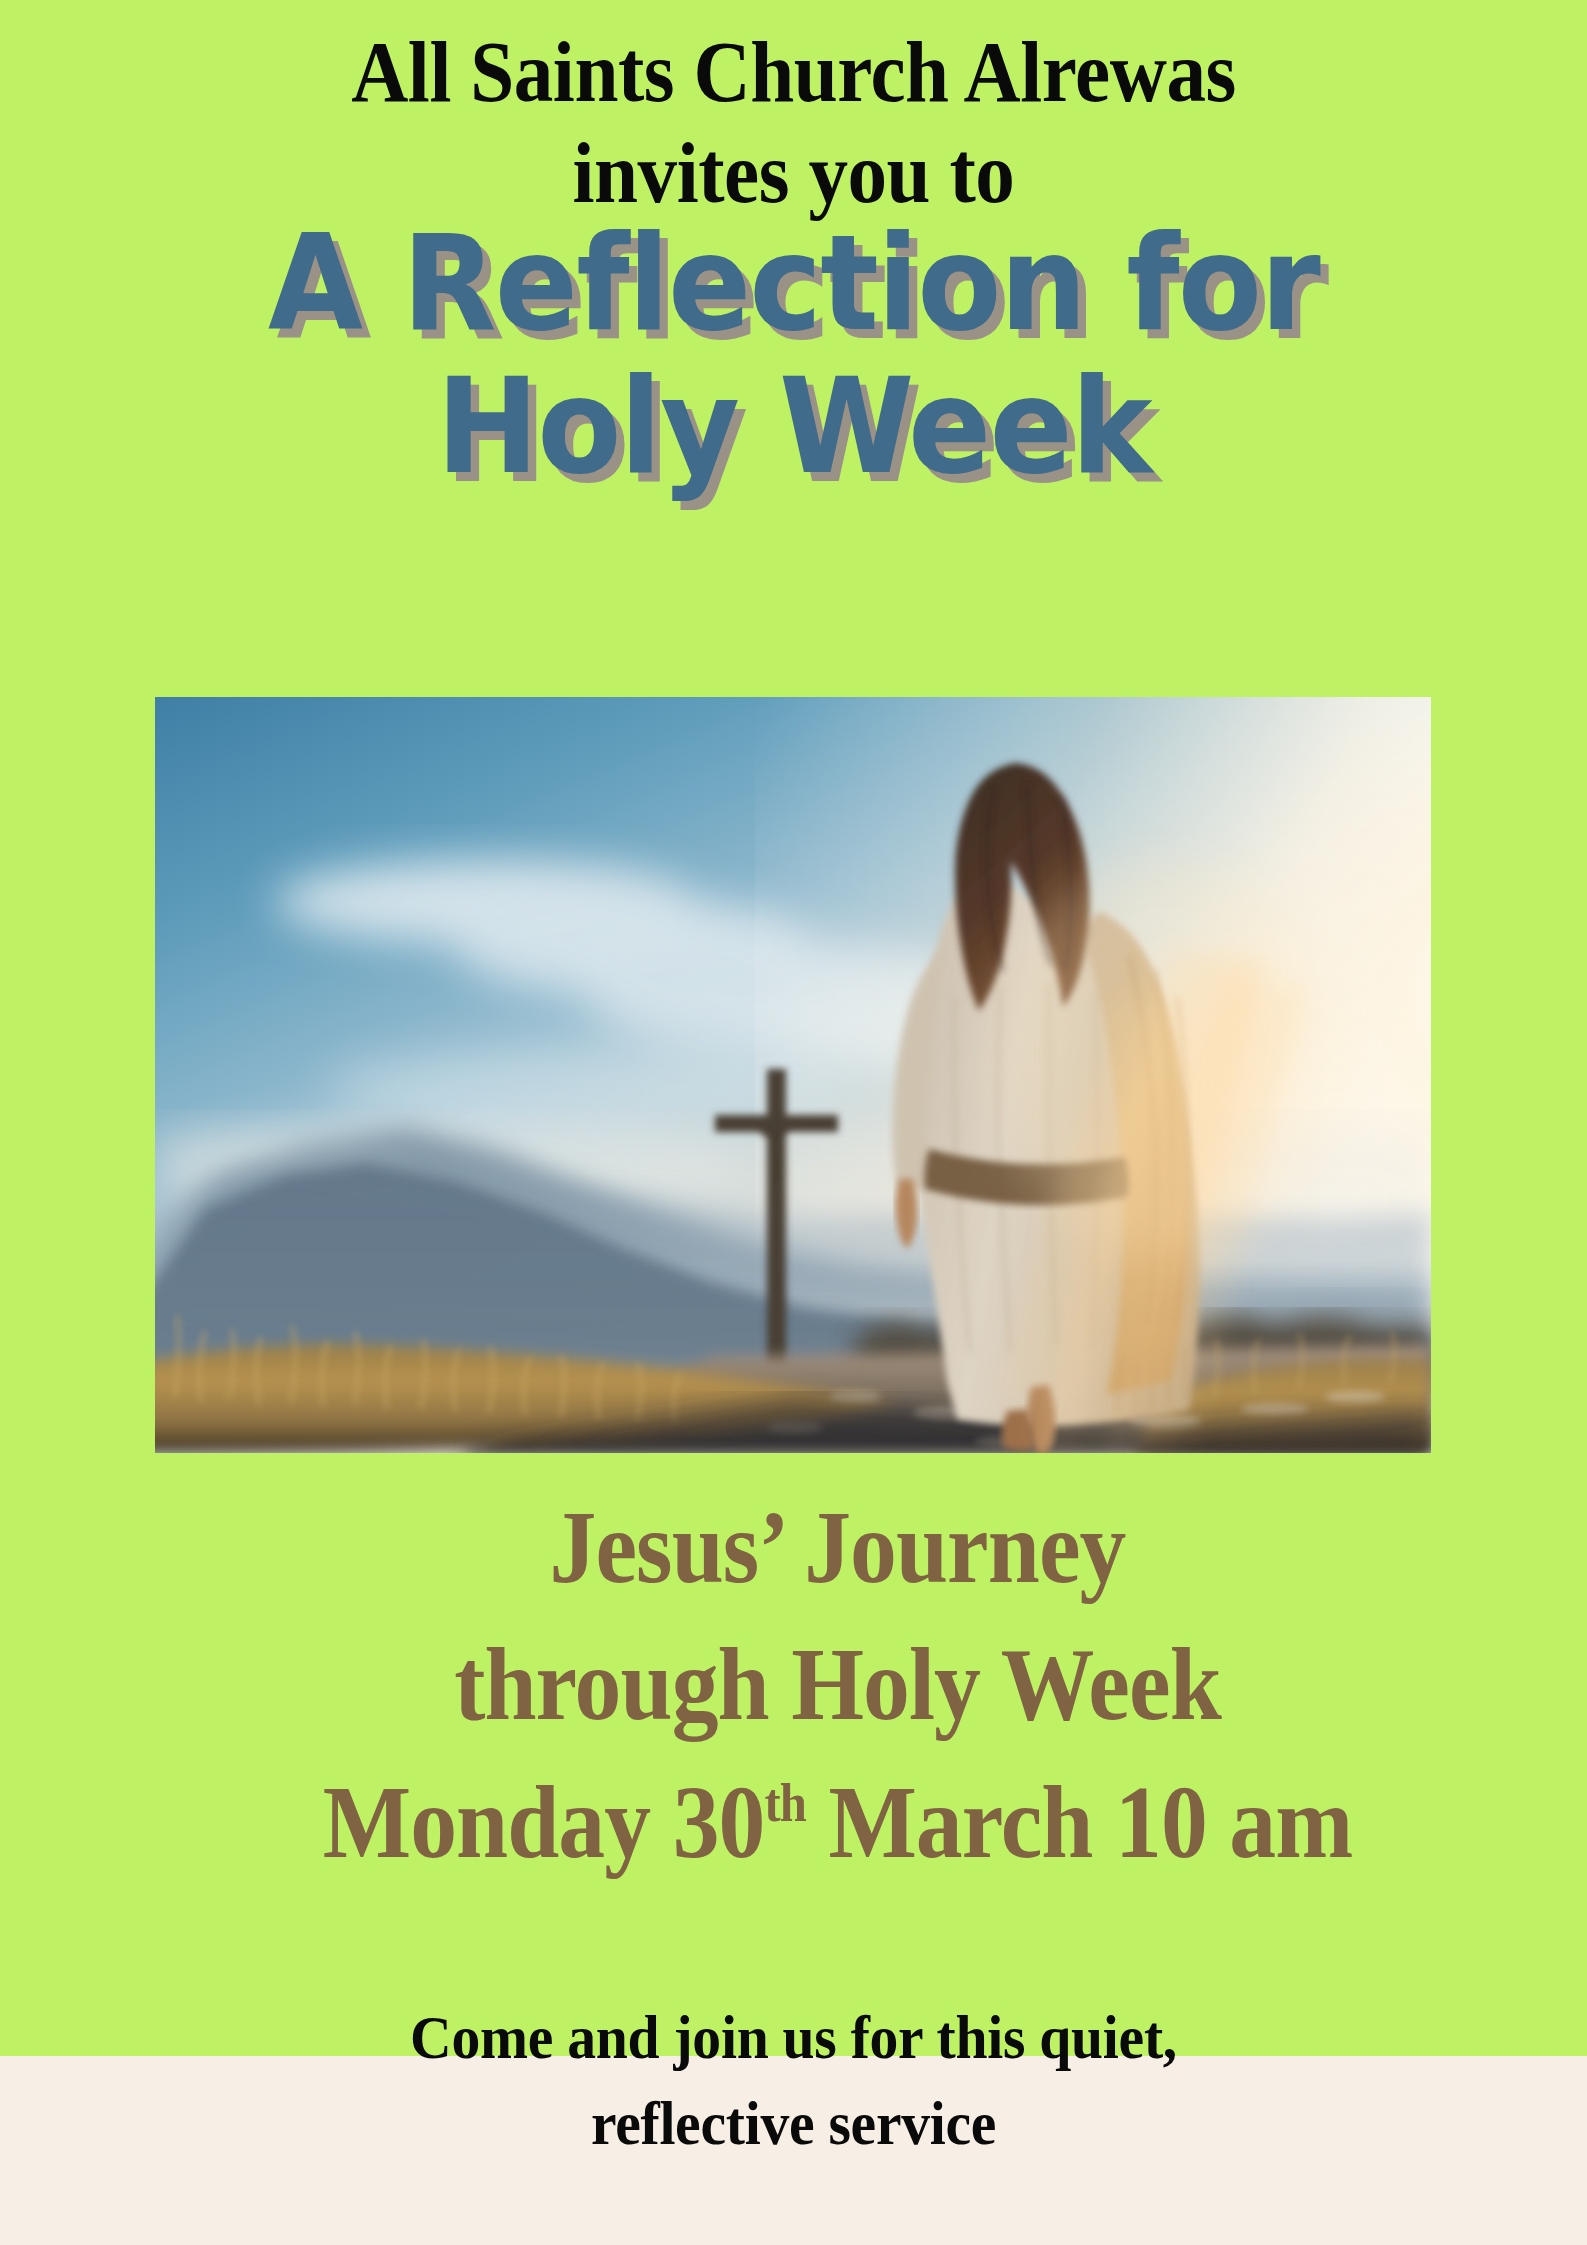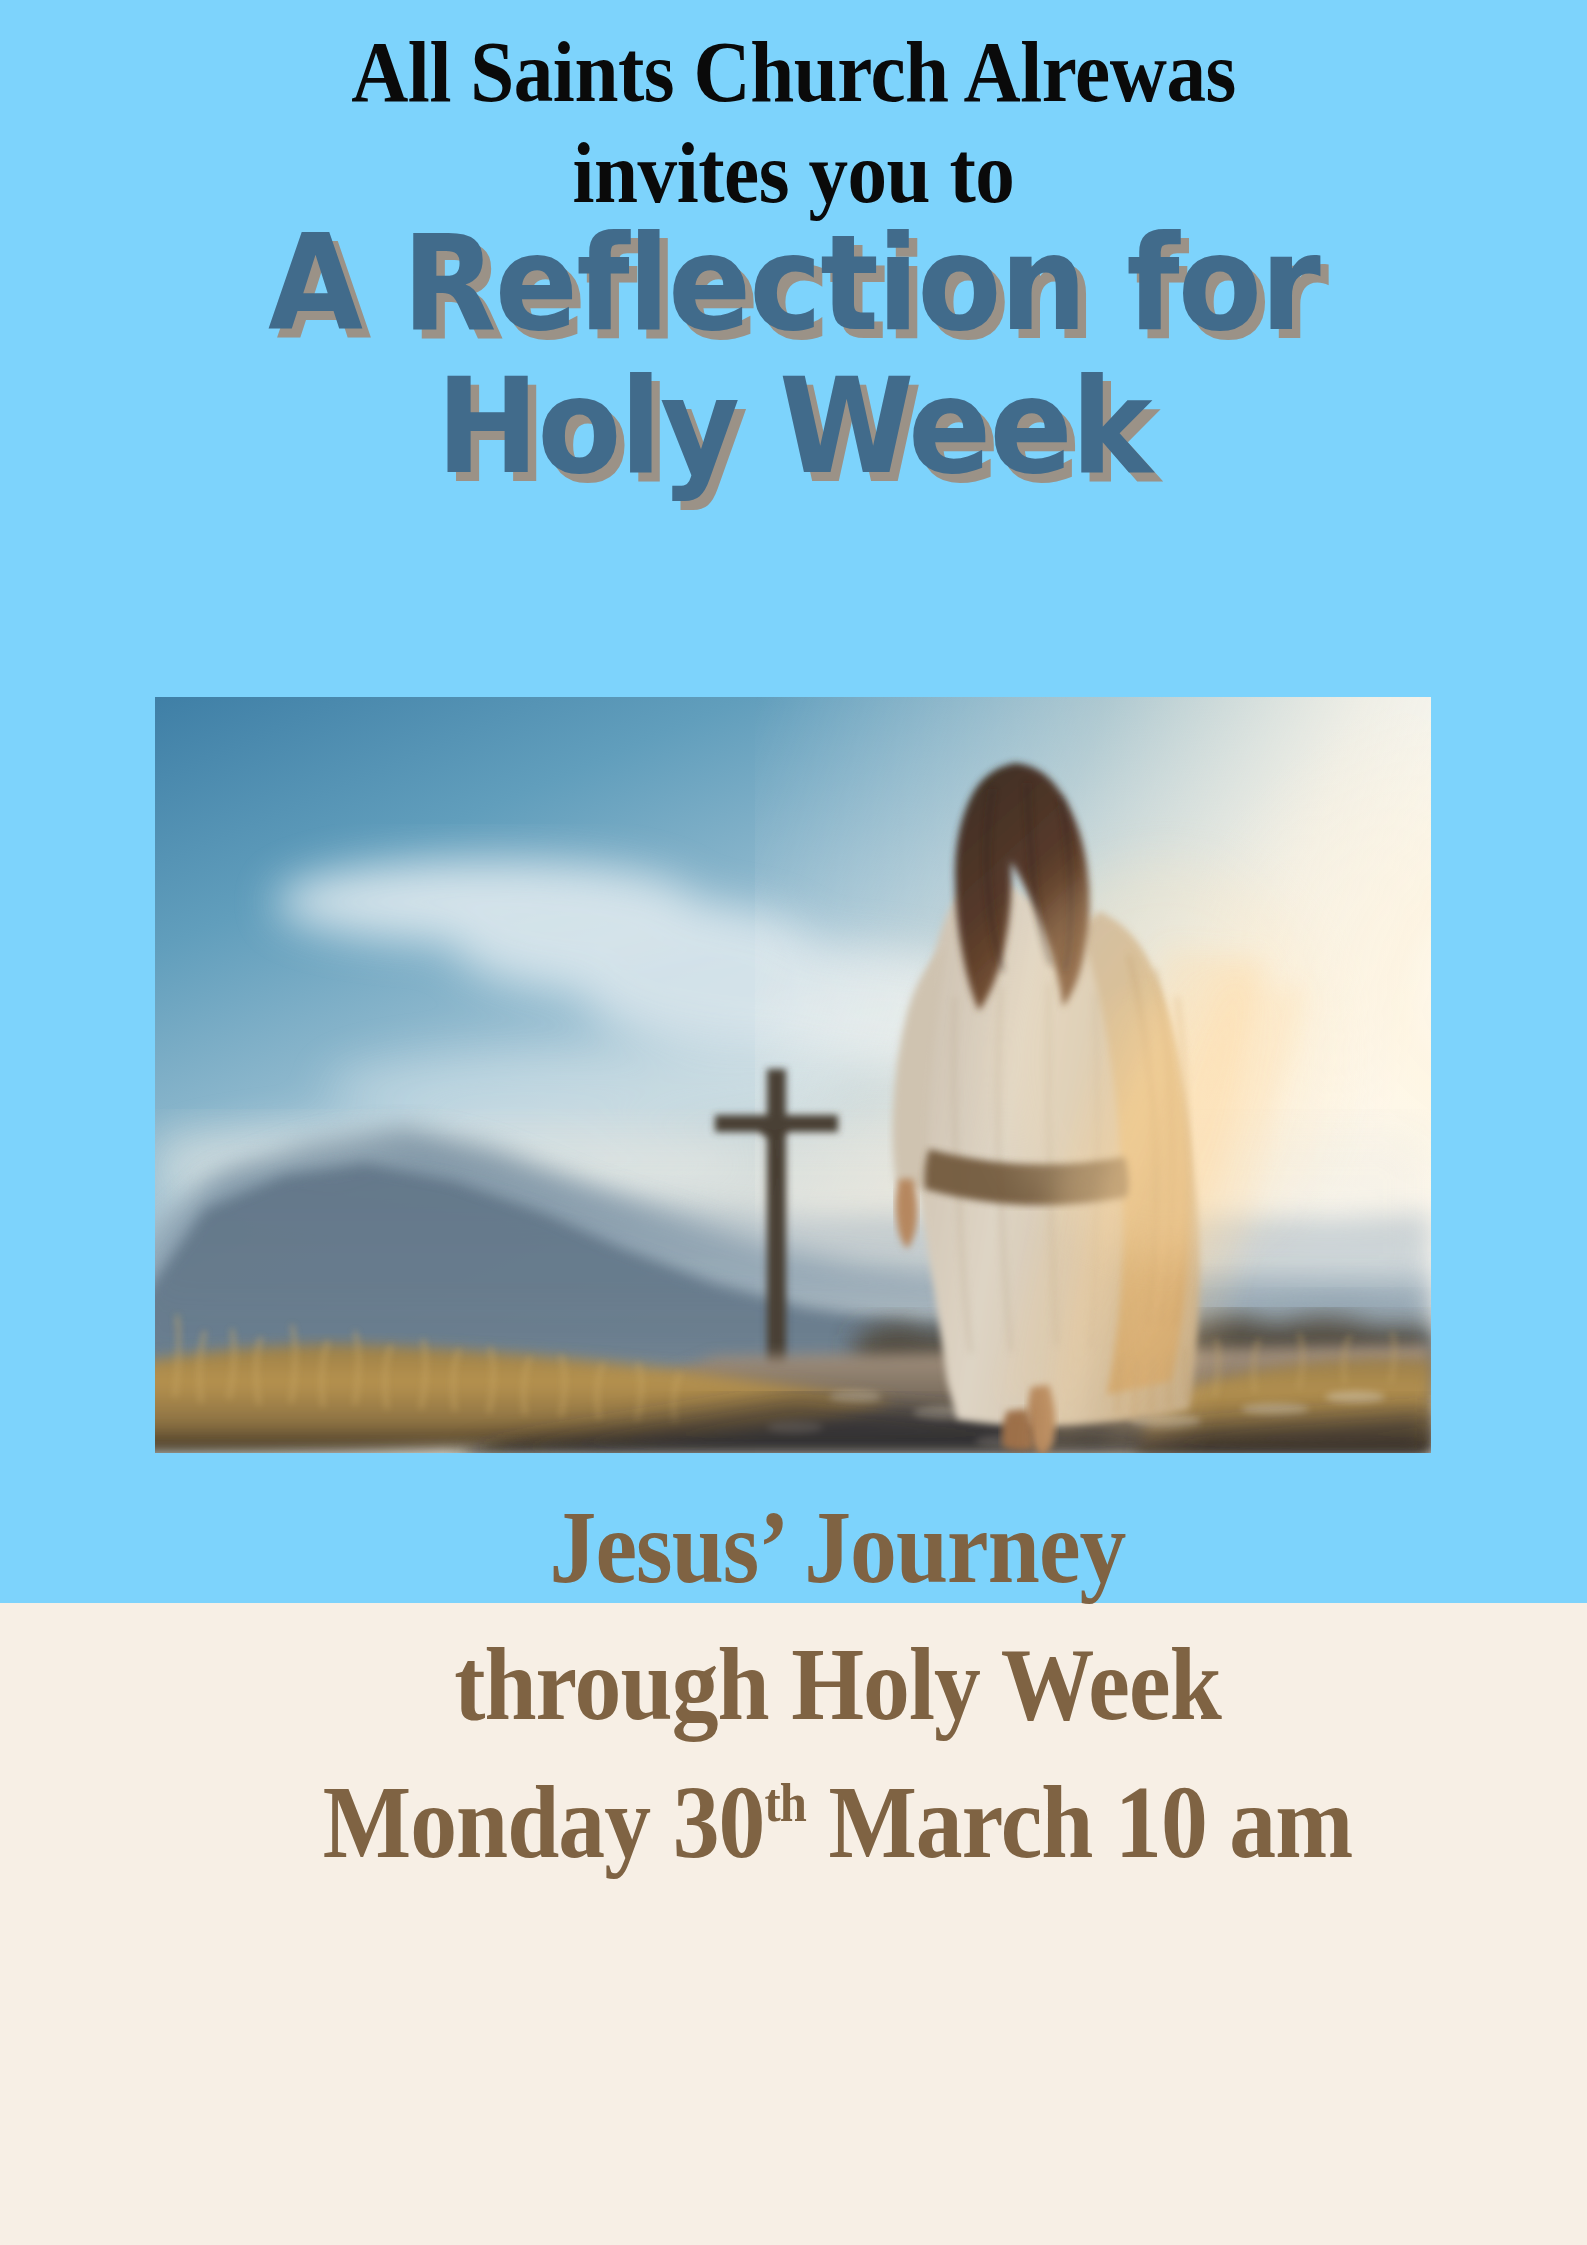--- a/index.html
+++ b/index.html
@@ -9,22 +9,22 @@
   body {
     width: 1587px;
     height: 2245px;
     background: #f7efe5;
     font-family: "Liberation Serif", serif;
     overflow: hidden;
   }
   .poster {
     position: relative;
     width: 1587px;
-    height: 1603px;
-    background: #7dd3fc;
+    height: 2056px;
+    background: #bef264;
     box-sizing: border-box;
   }
 
   
   .header-block {
     position: absolute;
     top: 22px;
     left: 0;
     width: 1587px;
     text-align: center;
@@ -393,14 +393,18 @@
       <ellipse cx="1010" cy="360" rx="170" ry="200" fill="#ffe7bd" opacity="0.22" filter="url(#blurHeavy)"></ellipse>
     </svg>
   </div>
 
   <div class="event-block">
     <div class="event-line">Jesus’ Journey</div>
     <div class="event-line">through Holy Week</div>
     <div class="event-line"><span>Monday 30</span><sup>th</sup><span> March 10 am</span></div>
   </div>
 
+  <div class="footer-block">
+    <div class="footer-line">Come and join us for this quiet,</div>
+    <div class="footer-line">reflective service</div>
+  </div>
 
 </div>
 
 </body></html>

